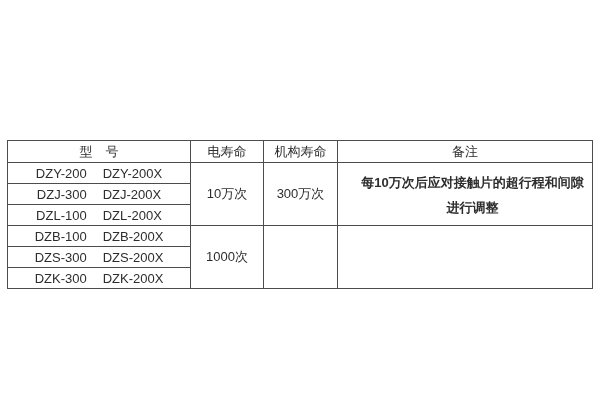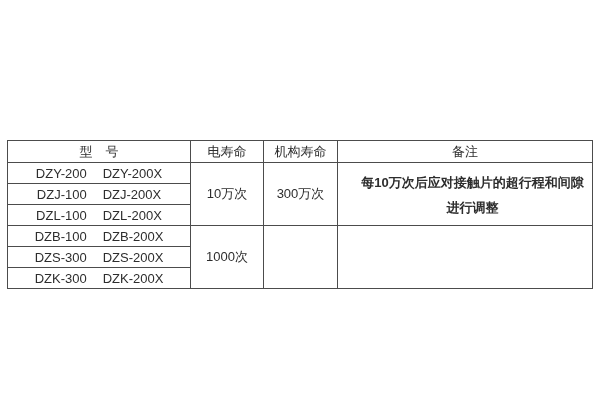--- a/index.html
+++ b/index.html
@@ -78,21 +78,21 @@
       <td rowspan="3">10万次</td>
       <td rowspan="3">300万次</td>
       <td rowspan="3" class="remarks-cell">
         <div>每10万次后应对接触片的超行程和间隙</div>
         <div>进行调整</div>
       </td>
     </tr>
     <tr>
       <td>
         <div class="model-pair">
-          <span>DZJ-100</span>
+          <span>DZJ-300</span>
           <span>DZJ-200X</span>
         </div>
       </td>
     </tr>
     <tr>
       <td>
         <div class="model-pair">
           <span>DZL-100</span>
           <span>DZL-200X</span>
         </div>

